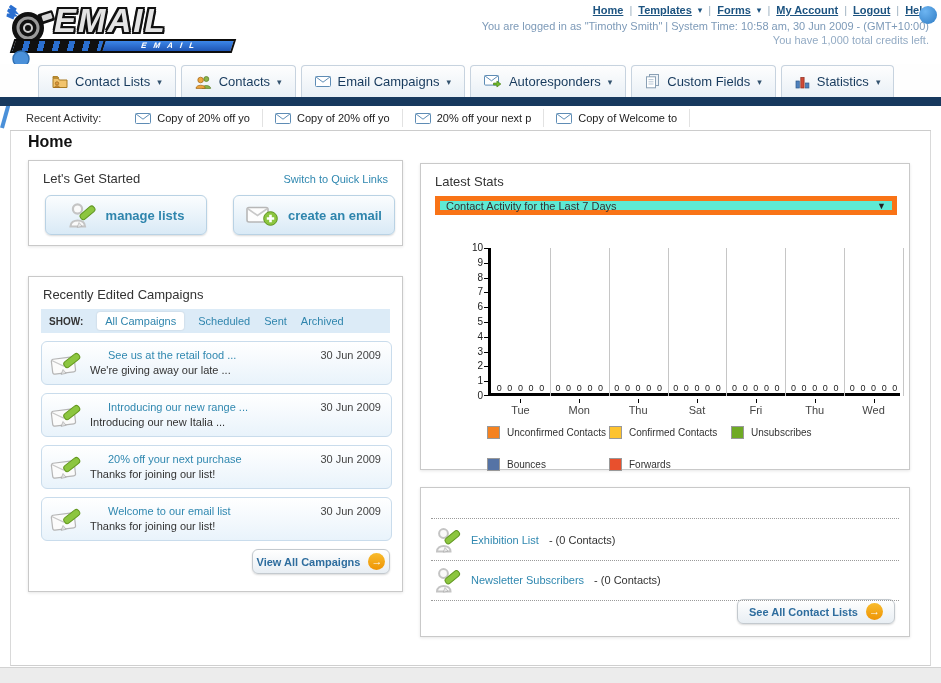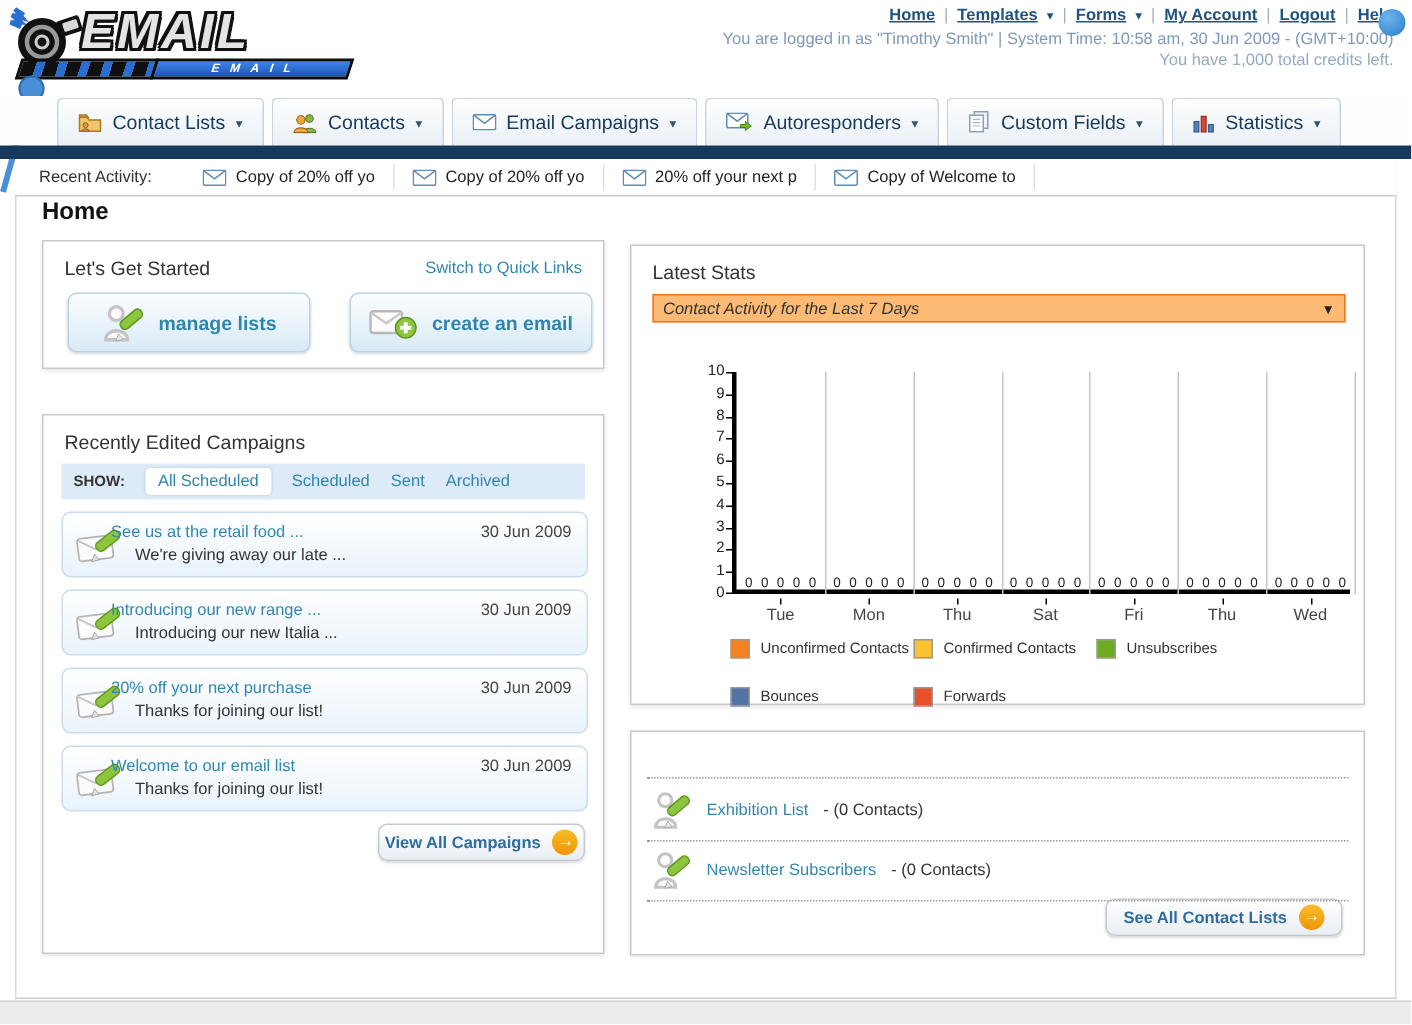--- a/index.html
+++ b/index.html
@@ -77,50 +77,50 @@
   .switch-link { position:absolute; right:14px; top:12px; font-size:11px; color:#3088b0; text-decoration:none; cursor:pointer; }
   .gs-buttons { position:absolute; left:16px; top:34px; display:flex; gap:26px; }
   .gs-btn {
     display:flex; align-items:center; justify-content:center; gap:10px; width:162px; height:40px;
     background:linear-gradient(#fbfdfe,#d9eaf6); border:1px solid #b9d2e4; border-radius:6px;
     box-shadow:0 1px 2px rgba(0,0,0,0.15); cursor:pointer;
     font-size:13px; font-weight:bold; color:#2f85ad;
   }
 
   
-  #campaigns { left:28px; top:276px; width:375px; height:360px; }
+  #campaigns { left:28px; top:276px; width:375px; height:316px; }
   .filter-bar { position:absolute; left:12px; top:32px; width:349px; height:24px; background:#dcebf7;
     display:flex; align-items:center; padding-left:8px; gap:14px; }
   .filter-bar .show-label { font-size:10px; font-weight:bold; color:#333; }
   .filter-link { font-size:11px; color:#2f85ad; cursor:pointer; }
   .filter-link.active { background:#fff; border-radius:3px; padding:3px 8px; color:#2f85ad; box-shadow:0 0 2px rgba(0,0,0,0.15); }
   .campaign-item {
     position:absolute; left:12px; width:351px; height:44px;
     background:linear-gradient(#ffffff,#e9f3fb); border:1px solid #c9dcec; border-radius:6px; cursor:pointer;
   }
   .ci-icon { position:absolute; left:8px; top:8px; }
-  .ci-title { position:absolute; left:32px; top:7px; font-size:11px; color:#3088b0; text-decoration:none; }
+  .ci-title { position:absolute; left:66px; top:7px; font-size:11px; color:#3088b0; text-decoration:none; }
   .ci-sub { position:absolute; left:48px; top:22px; font-size:11px; color:#333; }
   .ci-date { position:absolute; right:10px; top:7px; font-size:11px; color:#444; }
 
   .cta-btn {
     position:absolute; display:flex; align-items:center; justify-content:center; gap:8px;
     height:25px; background:linear-gradient(#ffffff,#e8eef3); border:1px solid #c3c9ce; border-radius:6px;
     box-shadow:0 1px 2px rgba(0,0,0,0.15); cursor:pointer; font-size:11px; font-weight:bold; color:#2e6d9e;
   }
   .arrow-circle { width:17px; height:17px; border-radius:50%; background:linear-gradient(#f9bc2c,#ee9405);
     color:#fff; font-size:11px; font-weight:bold; text-align:center; line-height:16px; }
   #view-all-btn { right:12px; top:272px; width:138px; }
   #see-all-btn { right:14px; bottom:12px; width:158px; }
 
   
   #stats { left:420px; top:163px; width:490px; height:307px; }
-  .stats-dropdown { position:absolute; left:14px; top:32px; width:462px; height:19px; background:#fdba74;
-    border:1px solid #f97316; font-size:11px; color:#333; display:flex; align-items:center;
-    padding:0 6px; justify-content:space-between; cursor:pointer;font-style:italic; }
+  .stats-dropdown { position:absolute; left:14px; top:32px; width:462px; height:19px; background:#5eead4;
+    border:5px solid #f97316; font-size:11px; color:#333; display:flex; align-items:center;
+    padding:0 6px; justify-content:space-between; cursor:pointer; }
   .stats-dropdown .dd { font-size:9px; color:#222; }
   .chart-plot { position:absolute; left:67px; top:84px; width:412px; height:148px;
     border-left:3px solid #000; border-bottom:3px solid #000; }
   .ytick-label { position:absolute; font-size:10px; color:#222; width:24px; text-align:right; }
   .ytick-mark { position:absolute; height:1px; width:5px; background:#000; }
   .gridline { position:absolute; top:0; width:1px; height:148px; background:#c6c6c6; }
   .day-group { position:absolute; top:0; height:148px; }
   .zero-row { position:absolute; left:0; bottom:3px; width:100%; display:flex; justify-content:space-evenly; }
   .zero-row span { font-size:9px; color:#222; }
   .day-label { position:absolute; font-size:11px; color:#444; text-align:center; }
@@ -333,21 +333,21 @@
           </span>
           <span>create an email</span>
         </div>
       </div>
   </div>
 
   <div class="panel" id="campaigns">
     <div class="panel-title">Recently Edited Campaigns</div>
     <div class="filter-bar">
       <span class="show-label">SHOW:</span>
-    <span class="filter-link active">All Scheduled</span>
+    <span class="filter-link active">All Campaigns</span>
         <span class="filter-link">Scheduled</span>
         <span class="filter-link">Sent</span>
         <span class="filter-link">Archived</span>
       </div>
     <div>
         <div class="campaign-item" style="top: 64px;">
           <span class="icon ci-icon">
             <svg width="36" height="28" viewBox="0 0 36 28">
               <g transform="rotate(-7 14 16)">
                 <rect x="2" y="8" width="23" height="15" rx="2" fill="#fbfbfb" stroke="#b5b5b5" stroke-width="1.2"></rect>

